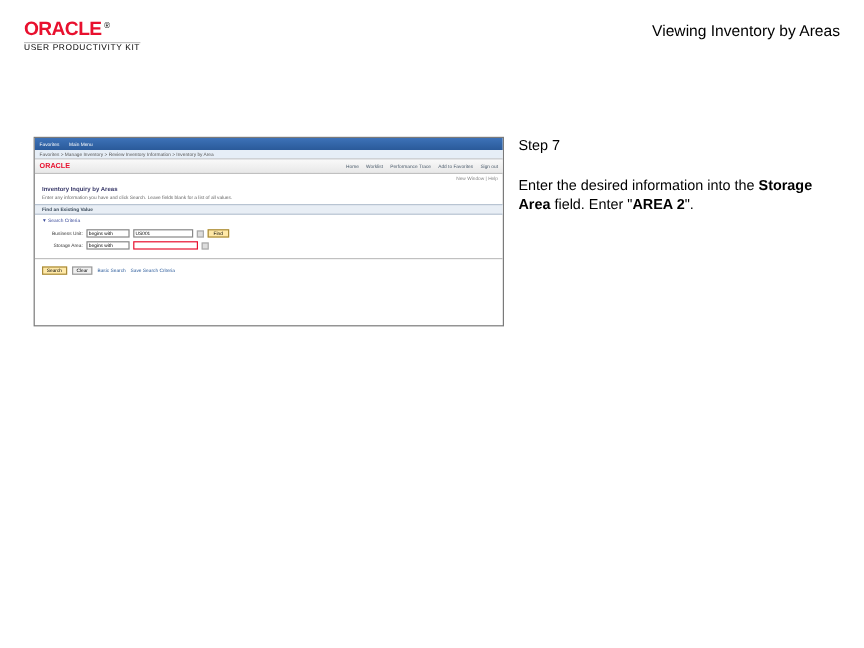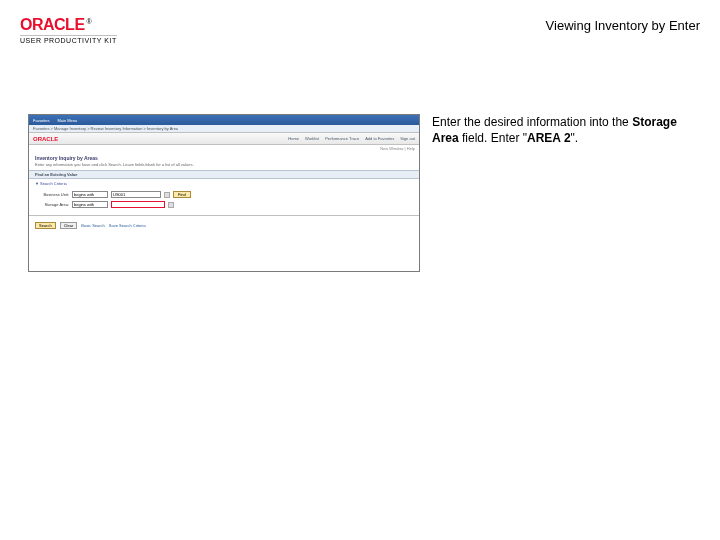--- a/index.html
+++ b/index.html
@@ -206,21 +206,21 @@
 <body>
 
 <div class="logo-area">
   <div class="oracle-logo">
     <span class="oracle-text">ORACLE</span>
     <span class="oracle-tm">®</span>
   </div>
   <div class="upk-text">USER PRODUCTIVITY KIT</div>
 </div>
 
-<div class="page-title">Viewing Inventory by Enter</div>
+<div class="page-title">Viewing Inventory by Areas</div>
 
 <div class="screenshot-panel">
   <div class="ss-menubar">
     <span>Favorites</span>
     <span>Main Menu</span>
   </div>
   <div class="ss-breadcrumb">Favorites &gt; Manage Inventory &gt; Review Inventory Information &gt; Inventory by Area</div>
   <div class="ss-logo-row">
     <span class="ss-oracle">ORACLE</span>
     <div class="ss-nav">
@@ -254,16 +254,17 @@
   <div class="ss-divider"></div>
   <div class="ss-footer-btns">
     <span class="ss-fbtn orange">Search</span>
     <span class="ss-fbtn">Clear</span>
     <span style="color:#2a5a9a;">Basic Search</span>
     <span style="color:#2a5a9a;">Save Search Criteria</span>
   </div>
 </div>
 
 <div class="step-panel">
+  <div class="step-label">Step 7</div>
   <div class="step-text">
     <span>Enter the desired information into the </span><span class="bold">Storage Area</span><span> field. Enter "</span><span class="bold">AREA 2</span><span>".</span>
   </div>
 </div>
 
 </body></html>

